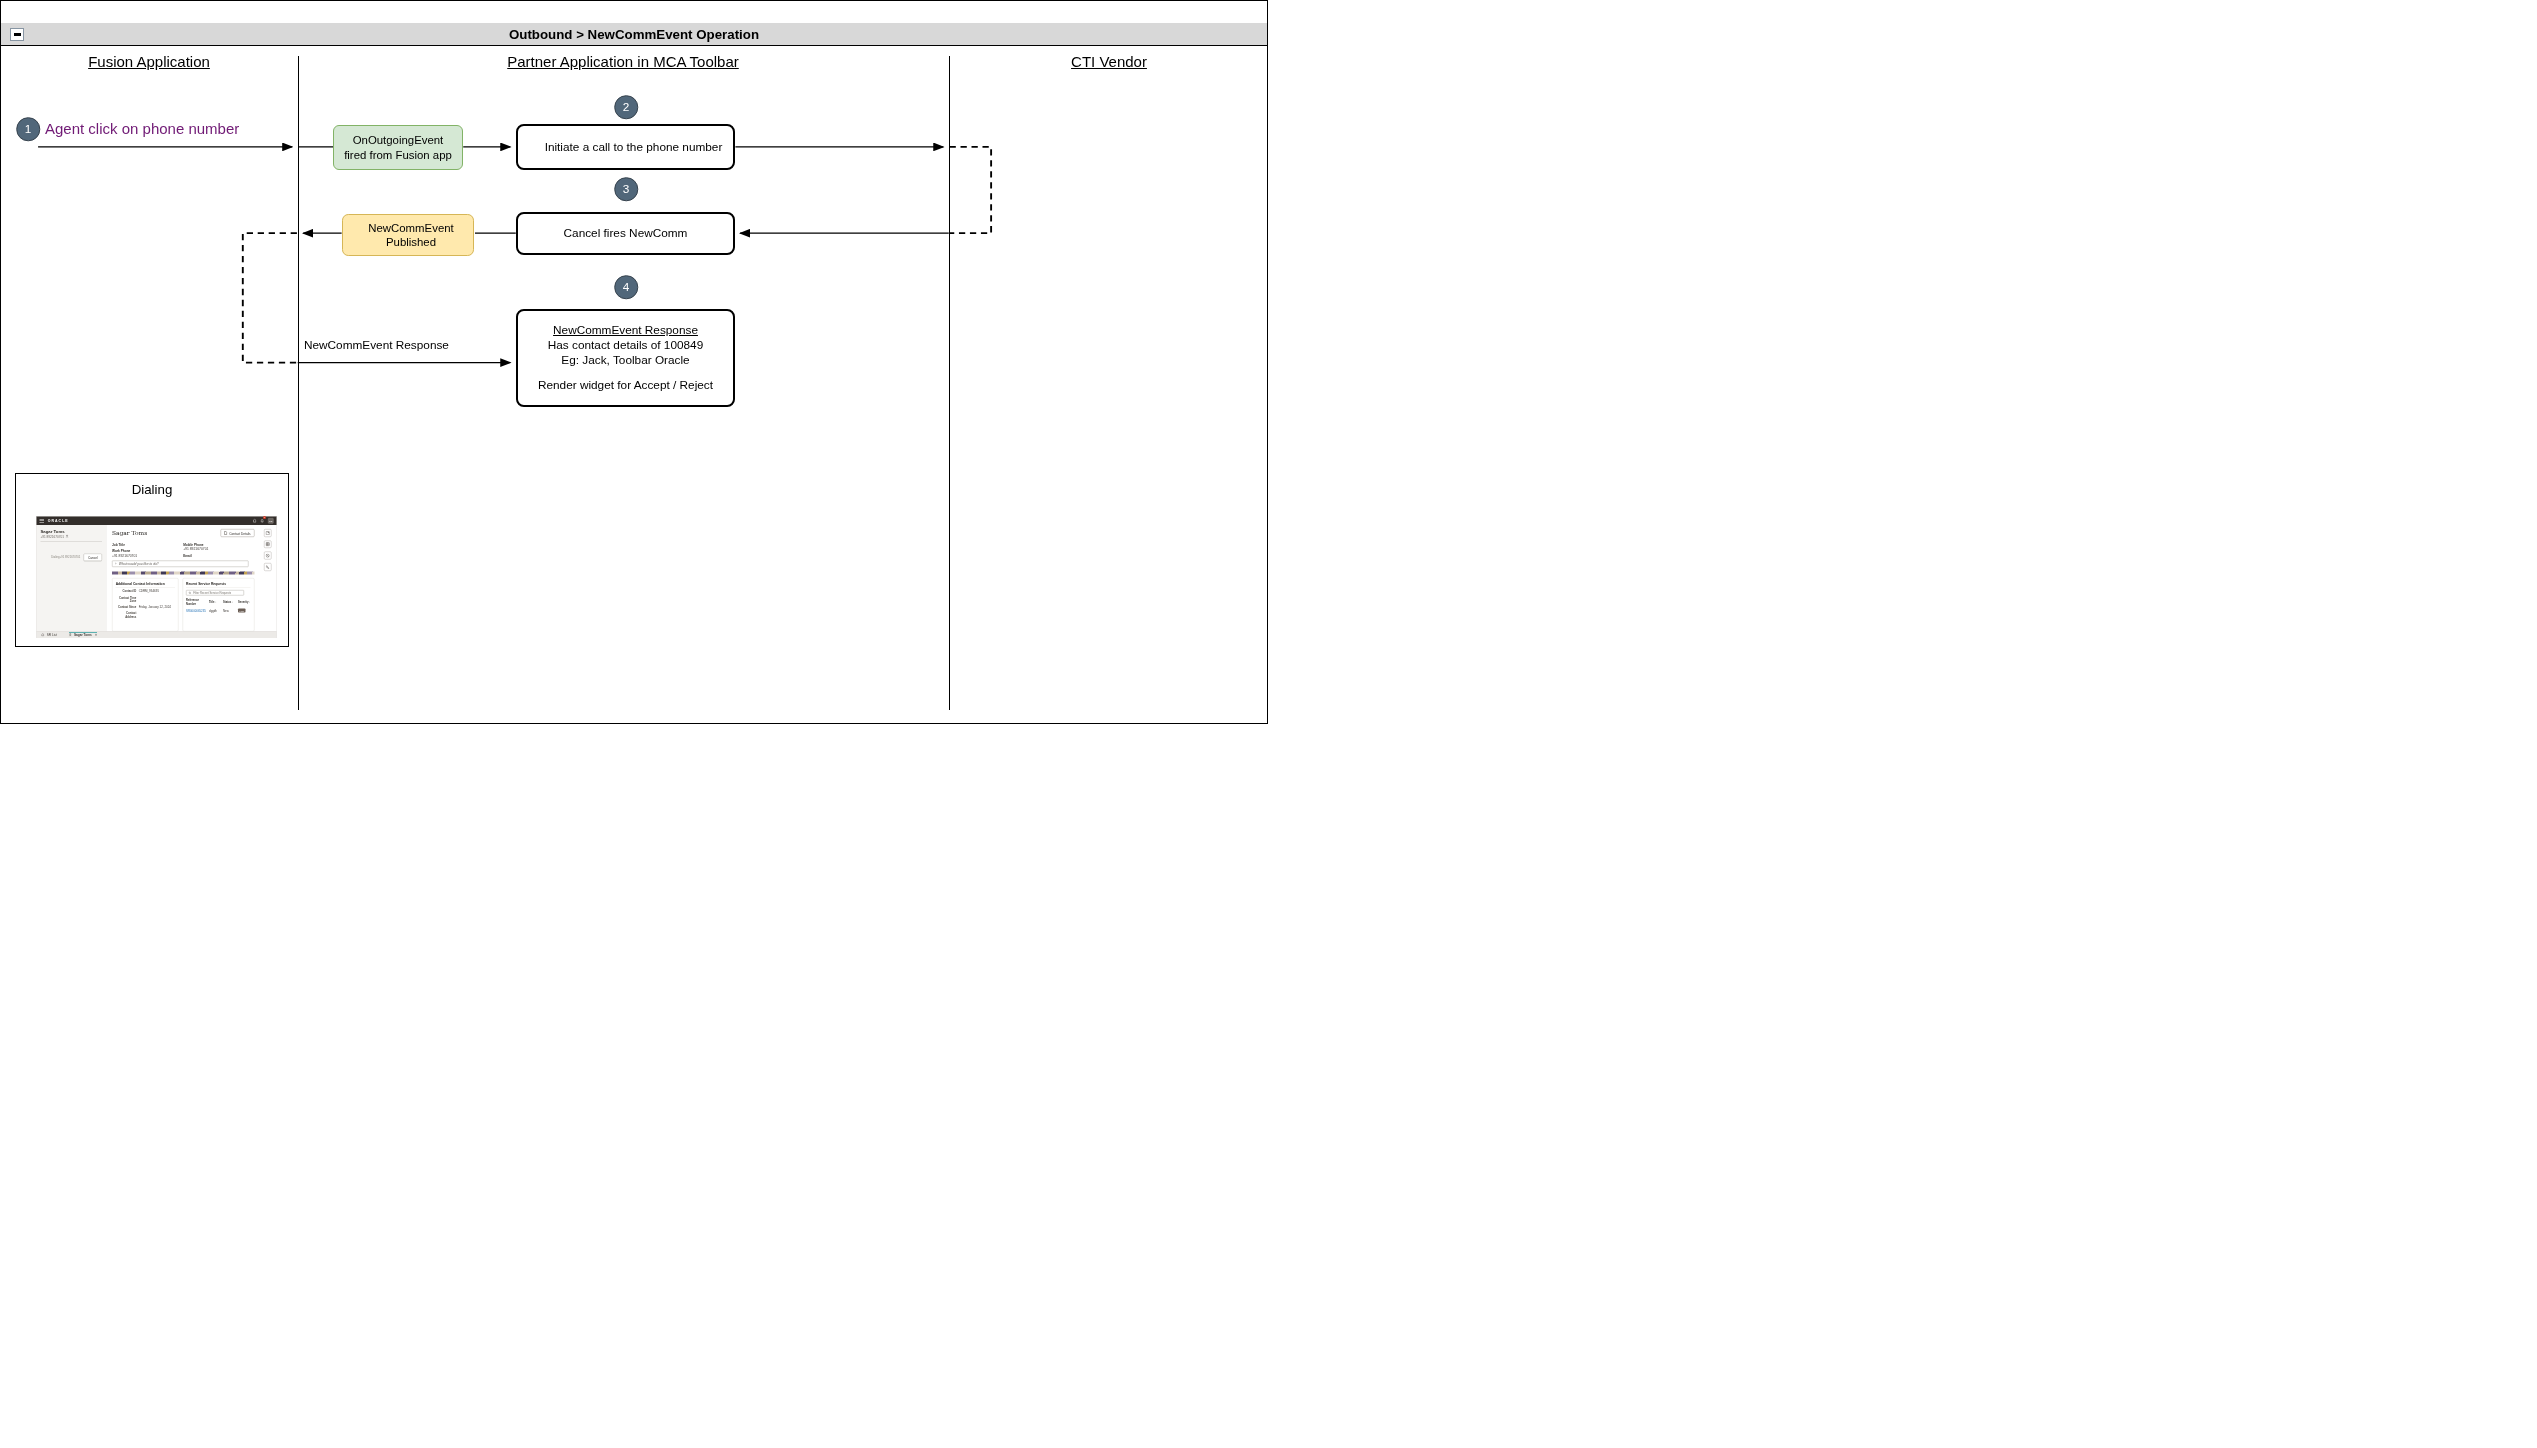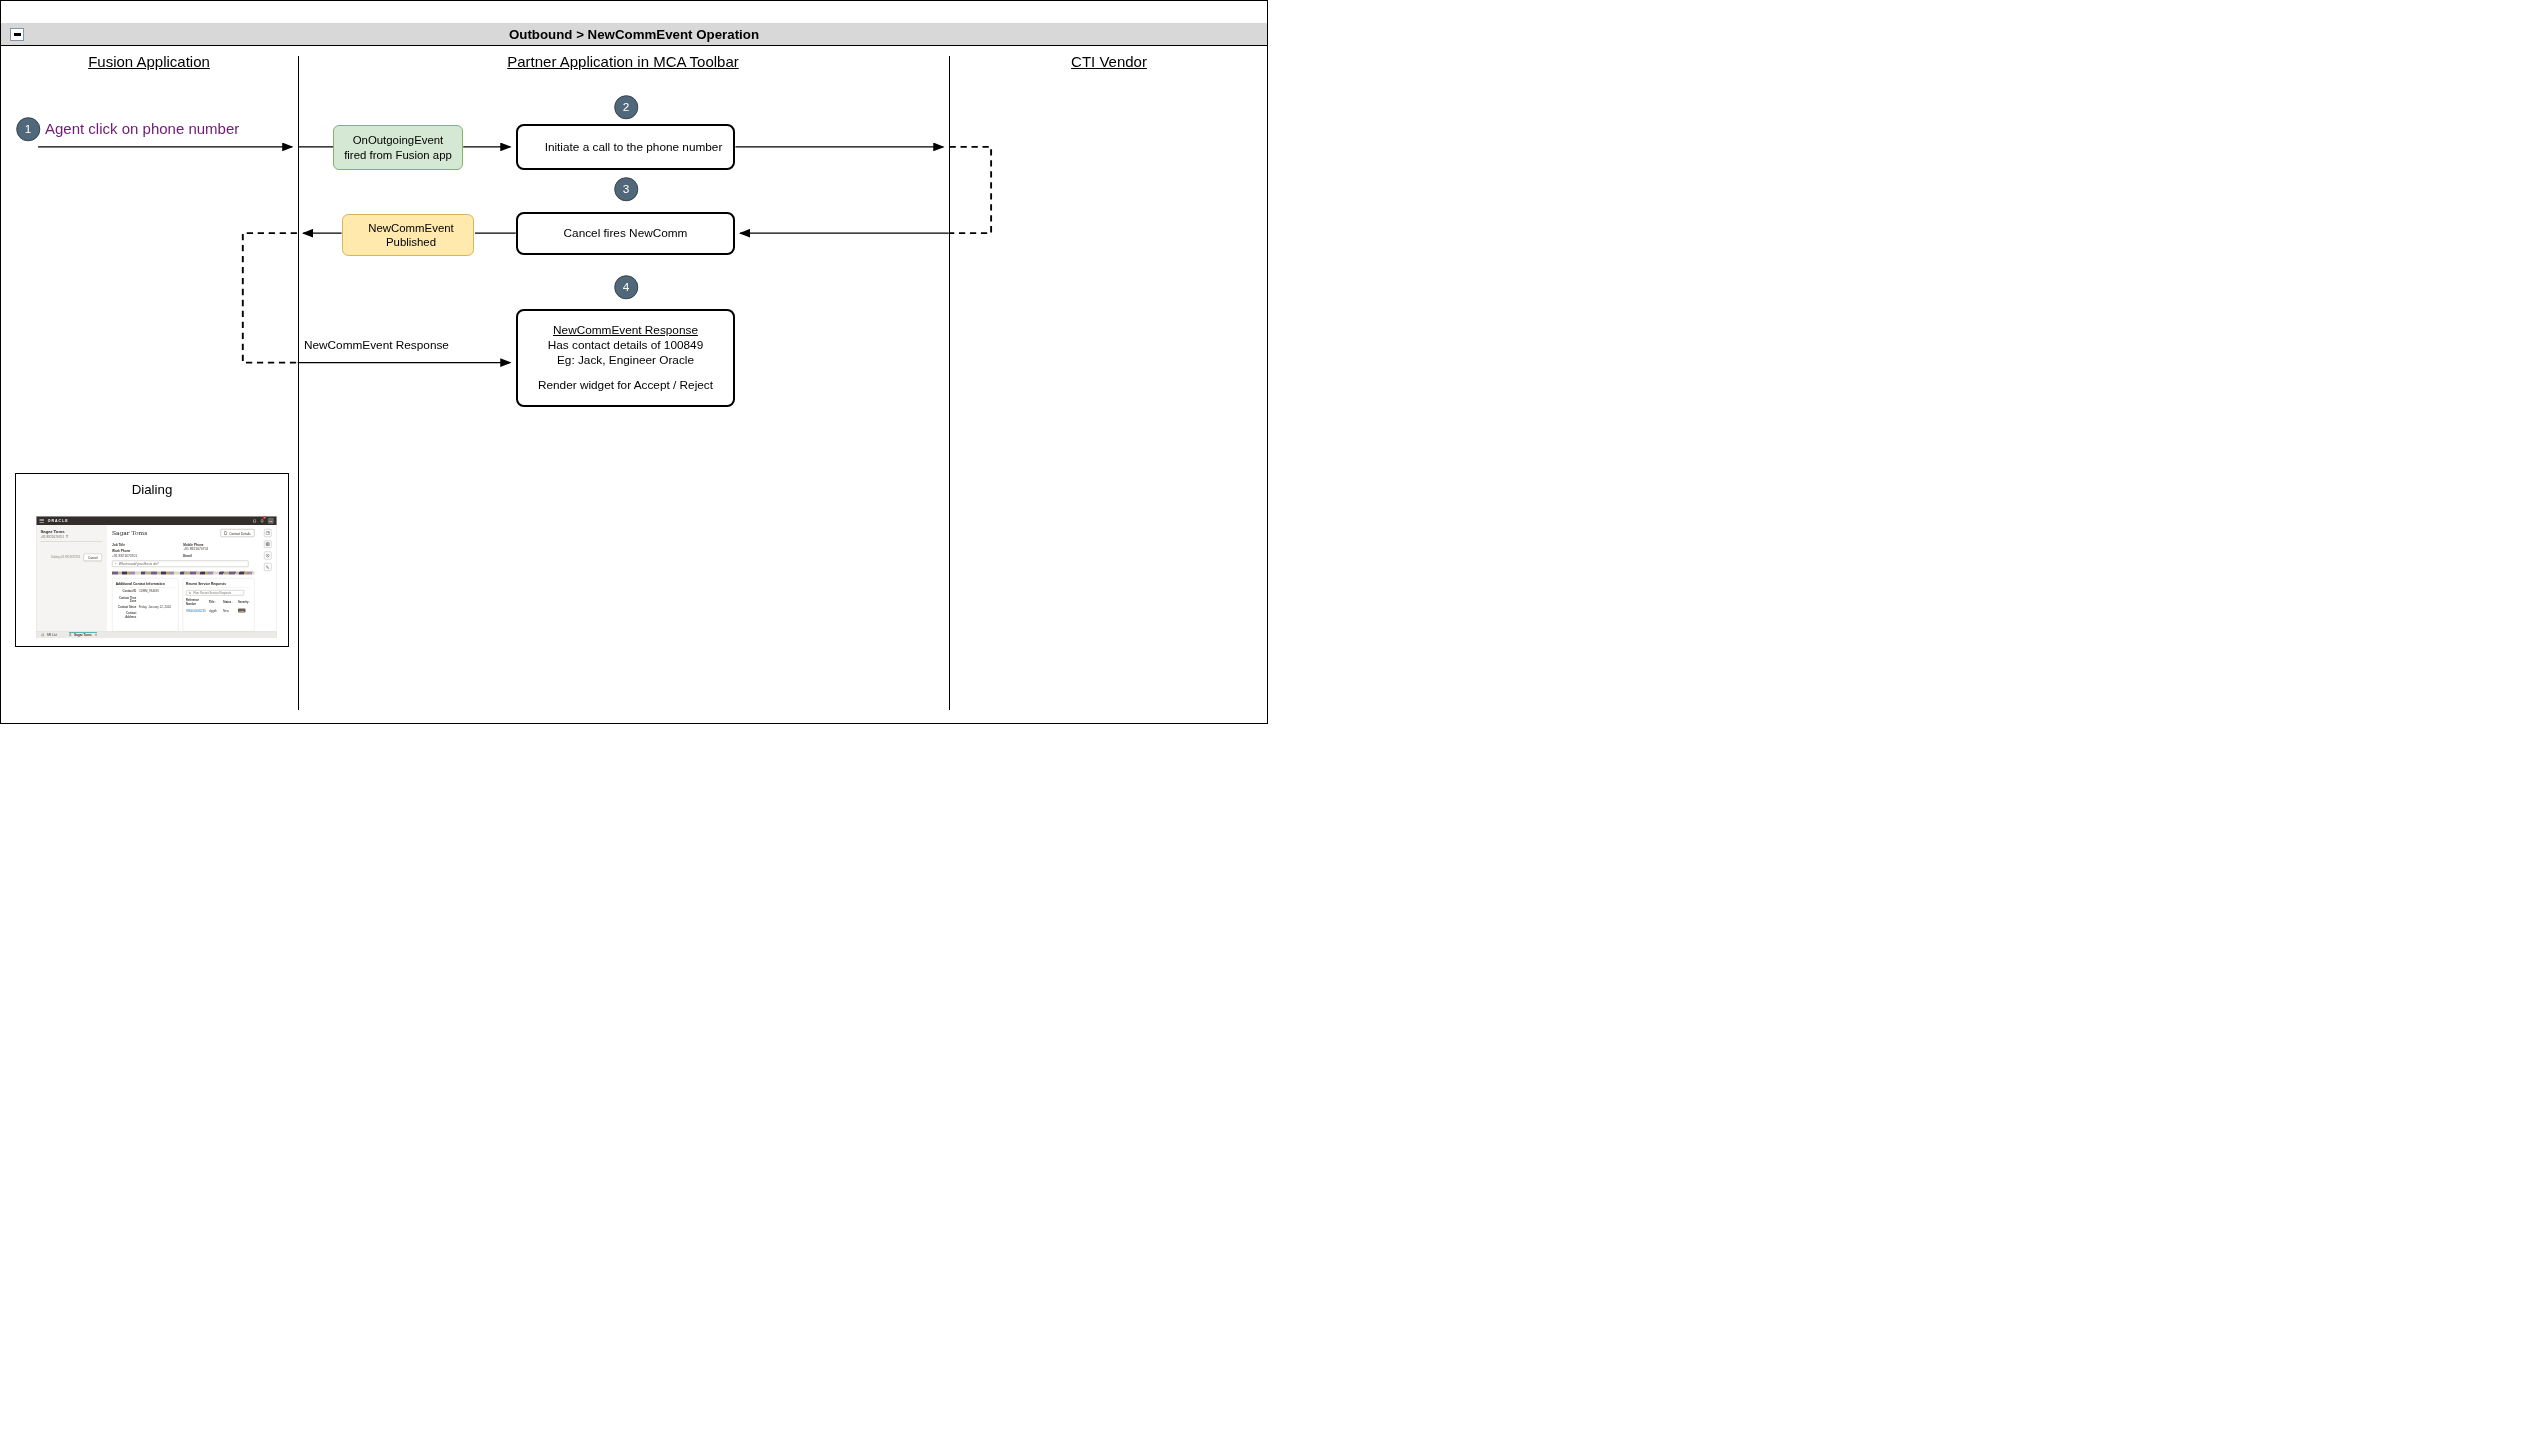--- a/index.html
+++ b/index.html
@@ -180,21 +180,21 @@
   <div class="node event-yellow" style="left:341px; top:213px; width:132px; height:42px;padding-left:6px;">
     <span>NewCommEvent</span>
     <span>Published</span>
   </div>
 
   <div class="arrow-label">NewCommEvent Response</div>
 
   <div class="node process" style="left:515px; top:308px; width:219px; height:98px;">
     <span class="u">NewCommEvent Response</span>
     <span>Has contact details of 100849</span>
-    <span>Eg: Jack, Engineer Oracle</span>
+    <span>Eg: Jack, Toolbar Oracle</span>
     <span class="box4-gap"></span>
     <span>Render widget for Accept / Reject</span>
   </div>
 
   <div class="dialing-frame">
     <div class="dialing-caption">Dialing</div>
 
     <div class="mini-wrap">
       <div class="mini">
 

